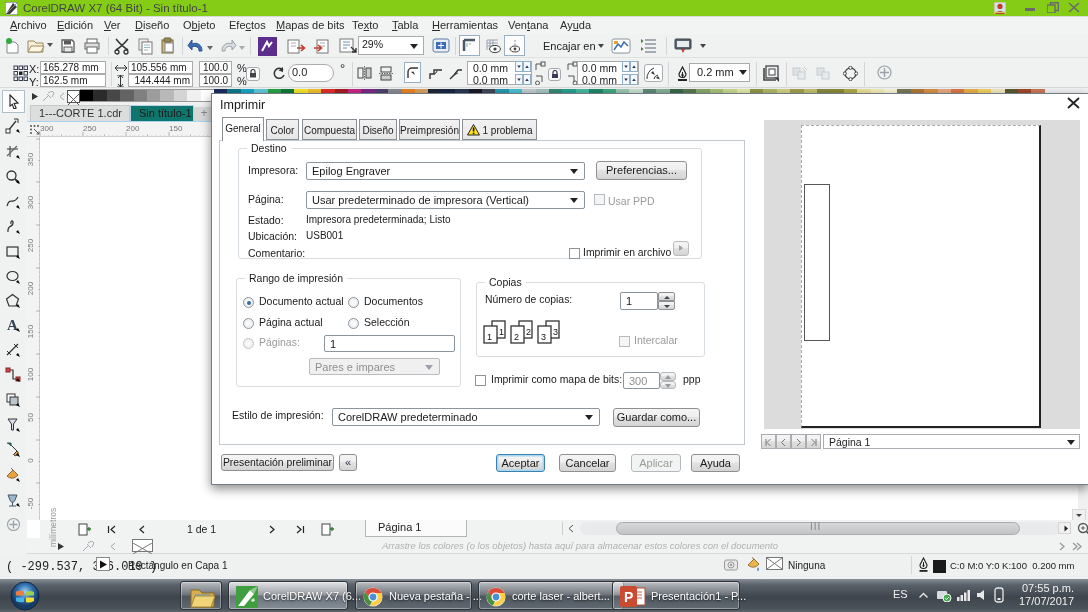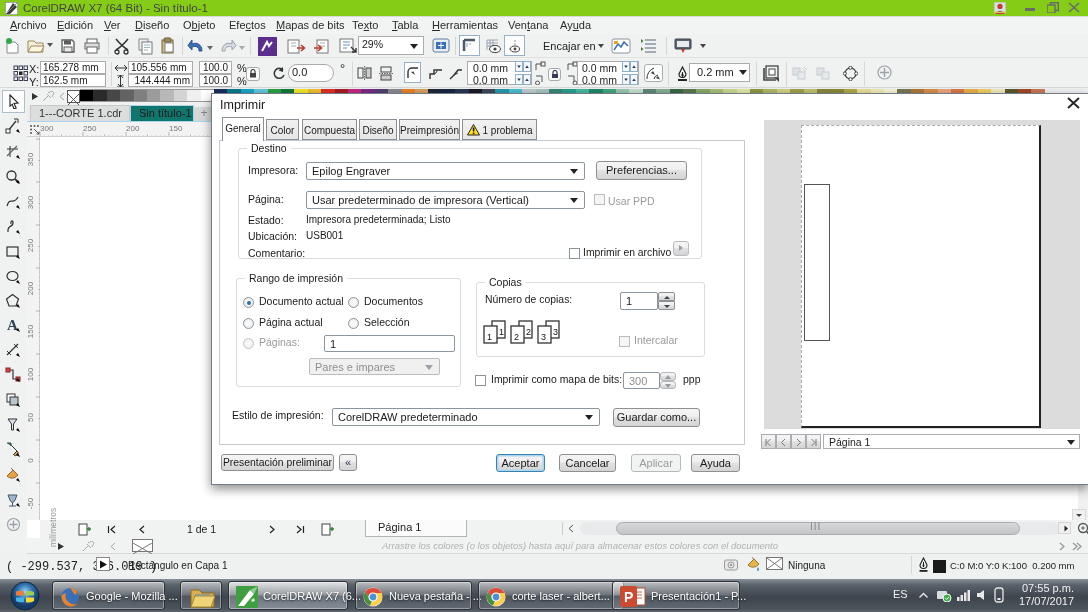--- a/index.html
+++ b/index.html
@@ -837,28 +837,20 @@
           <stop offset="55%" stop-color="#2f6fad"></stop>
           <stop offset="100%" stop-color="#173a62"></stop>
         </radialGradient>
       </defs>
     <circle cx="17" cy="15" r="14" fill="url(#orb)" stroke="#12293f"></circle>
     <path d="M8 10.5 Q13 9 16 10.8 L16 14.6 L8 14.6 Z" fill="#f07c3a"></path>
     <path d="M18 10.8 Q22 9 26 11 L26 14.6 L18 14.6 Z" fill="#9ed04f"></path>
     <path d="M8 16.4 L16 16.4 L16 21 Q11 22 8 20 Z" fill="#45b4e8"></path>
     <path d="M18 16.4 L26 16.4 L26 20 Q21 22.5 18 21 Z" fill="#fadc30"></path>
   </svg>
-  <div class="tbtn" style="left:52px;width:113px;">
-    <svg class="abs" style="left:6px;top:4px" width="22" height="22">
-        <circle cx="11" cy="11" r="9" fill="#3a6fb8"></circle>
-        <path d="M11 2 A9 9 0 0 1 19.5 13 Q20.5 7 17 4 Q19 10 15 8 Q12 3 11 2" fill="#e8822c"></path>
-        <path d="M2.5 9 Q2 16 8 19.5 Q14 22 19 17.5 Q14 20 9.5 16 Q5 12 7 7 Z" fill="#e8822c"></path>
-      </svg>
-    <span style="left:33px;">Google - Mozilla ...</span>
-  </div>
   <div class="tbtn" style="left:180px;width:42px;">
     <svg class="abs" style="left:9px;top:3px" width="25" height="25">
         <path d="M1 5 H9 L12 8 H24 V22 H1 Z" fill="#d8ae4e" stroke="#8a6d26"></path>
         <rect x="5" y="10" width="15" height="9" rx="1" fill="#a8d0e8" stroke="#5a8dae"></rect>
         <path d="M7 12 H17 M7 14.5 H17 M7 17 H14" stroke="#6a9dbe"></path>
         <path d="M1 22 L5 11 H25 L21 22 Z" fill="#f0d478" stroke="#a8883a"></path>
       </svg>
   </div>
   <div class="tbtn tbtnA" style="left:228px;width:120px;">
     <svg class="abs" style="left:7px;top:4px" width="22" height="22">

